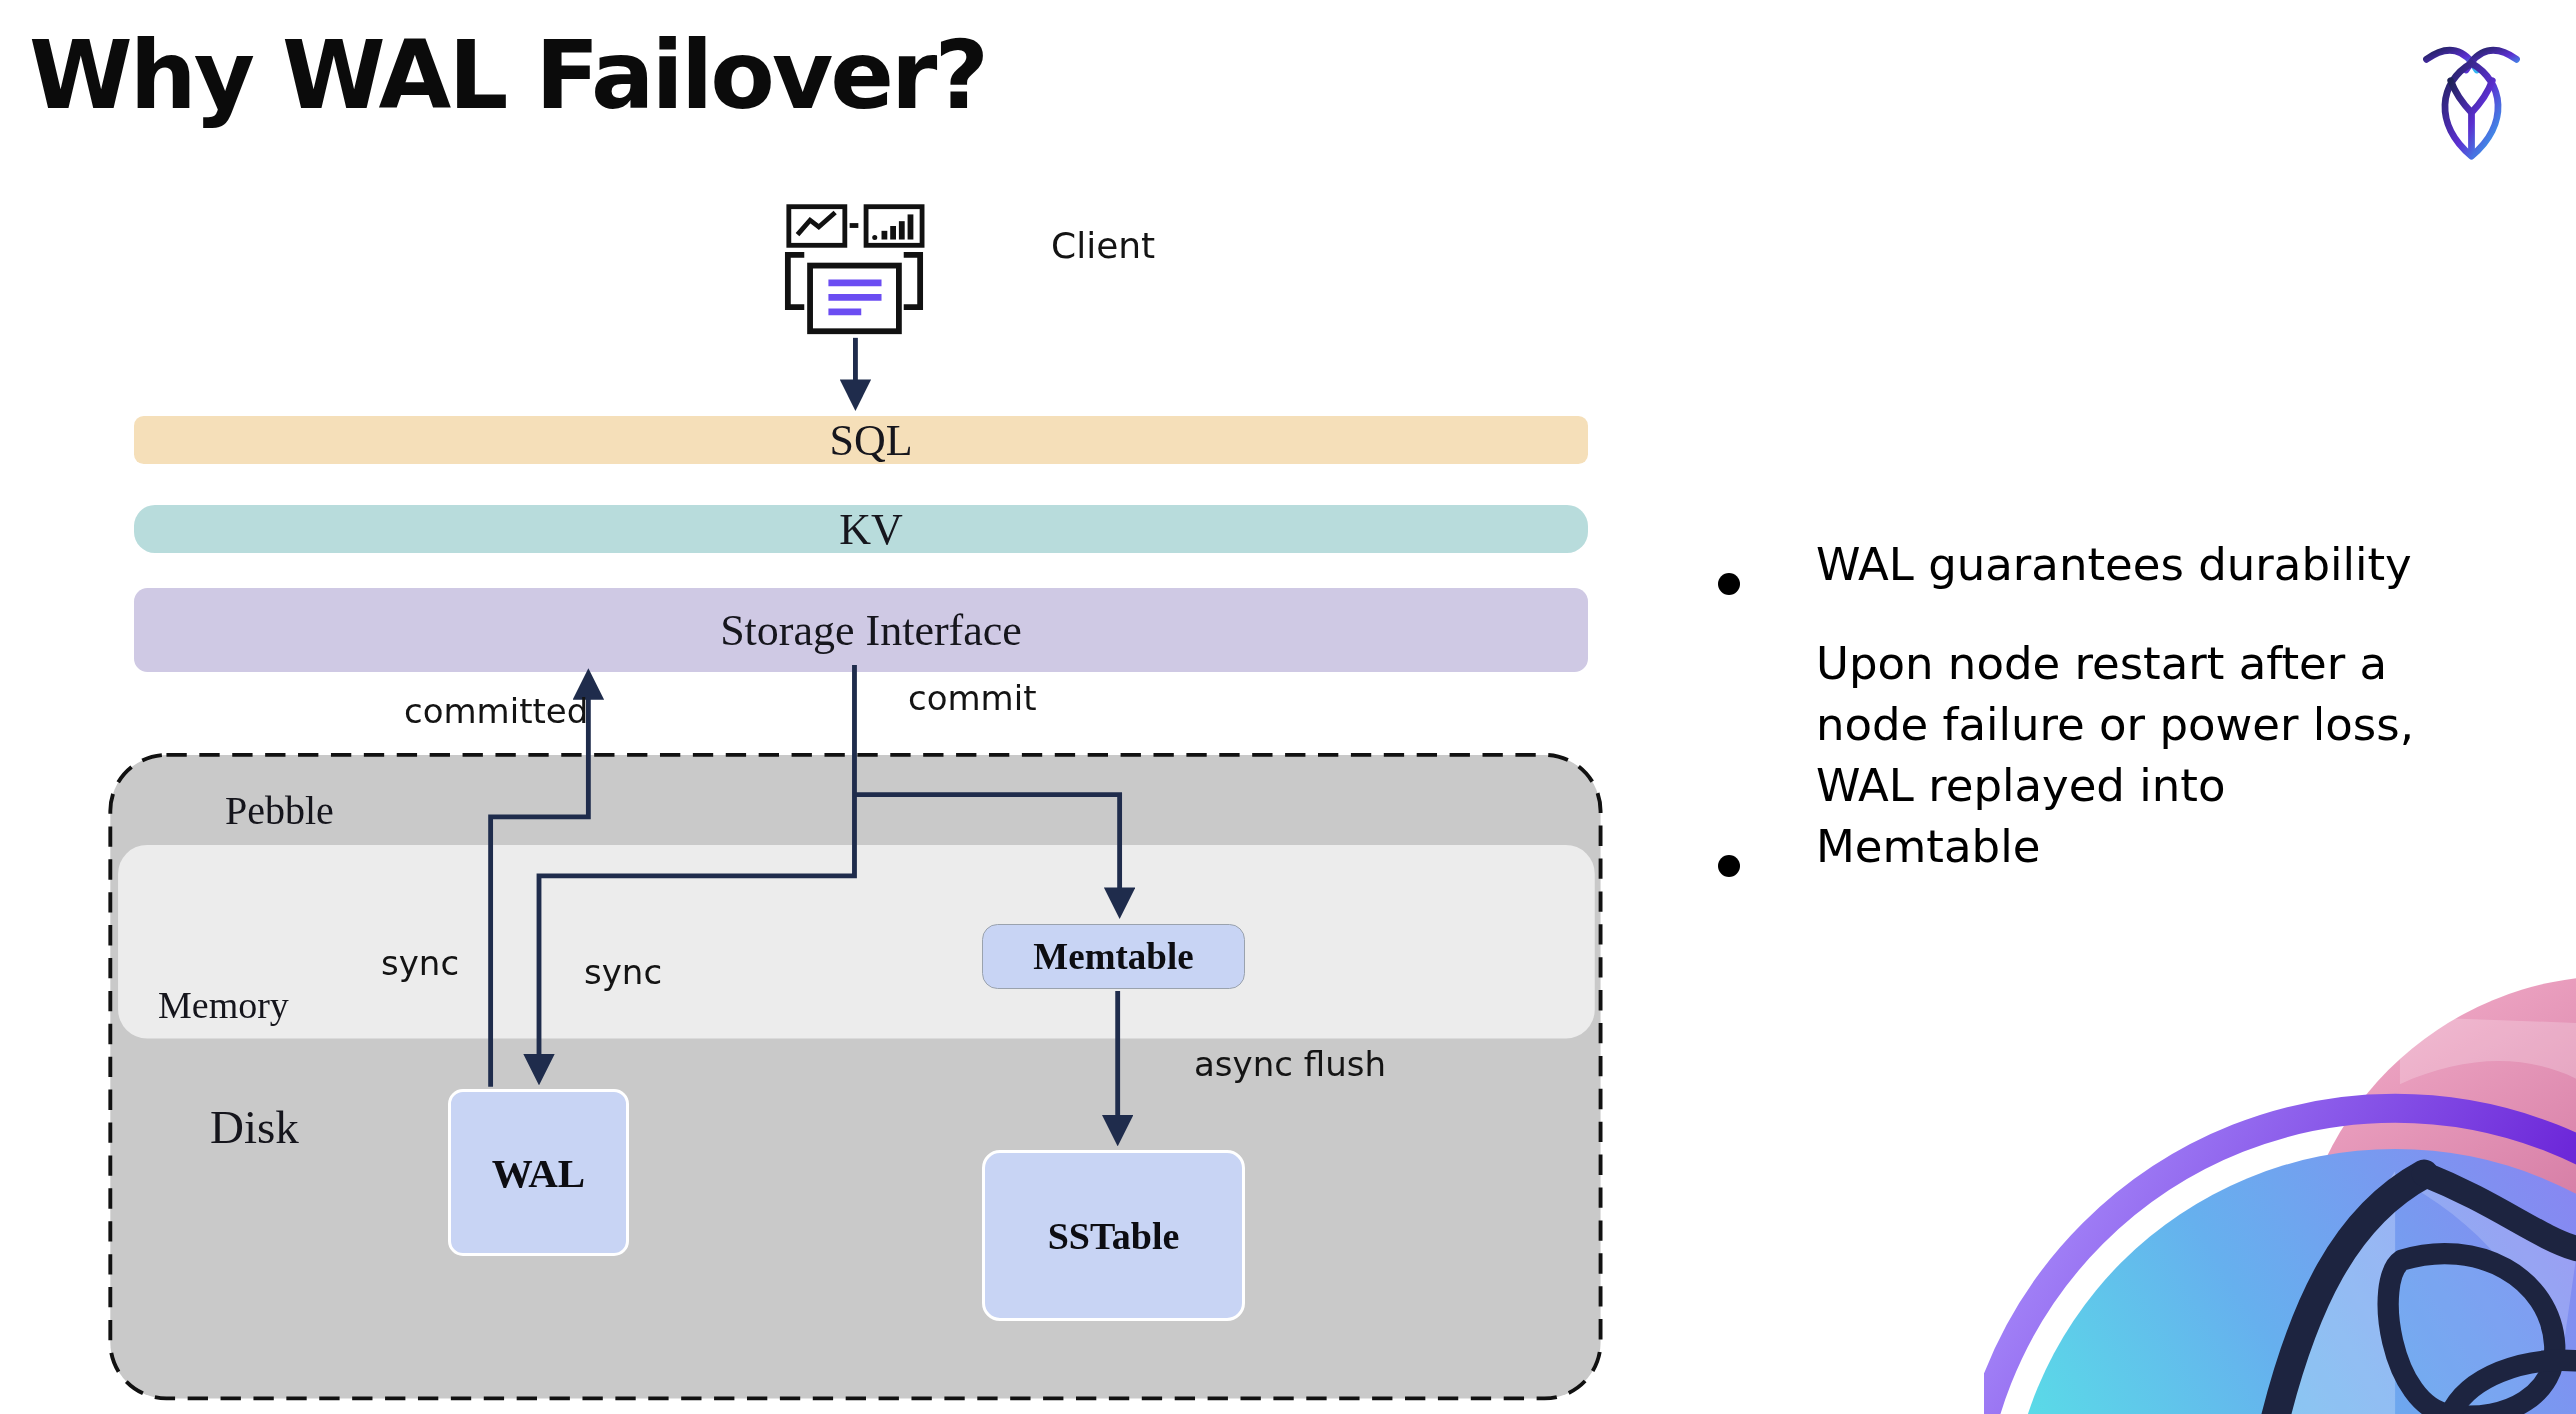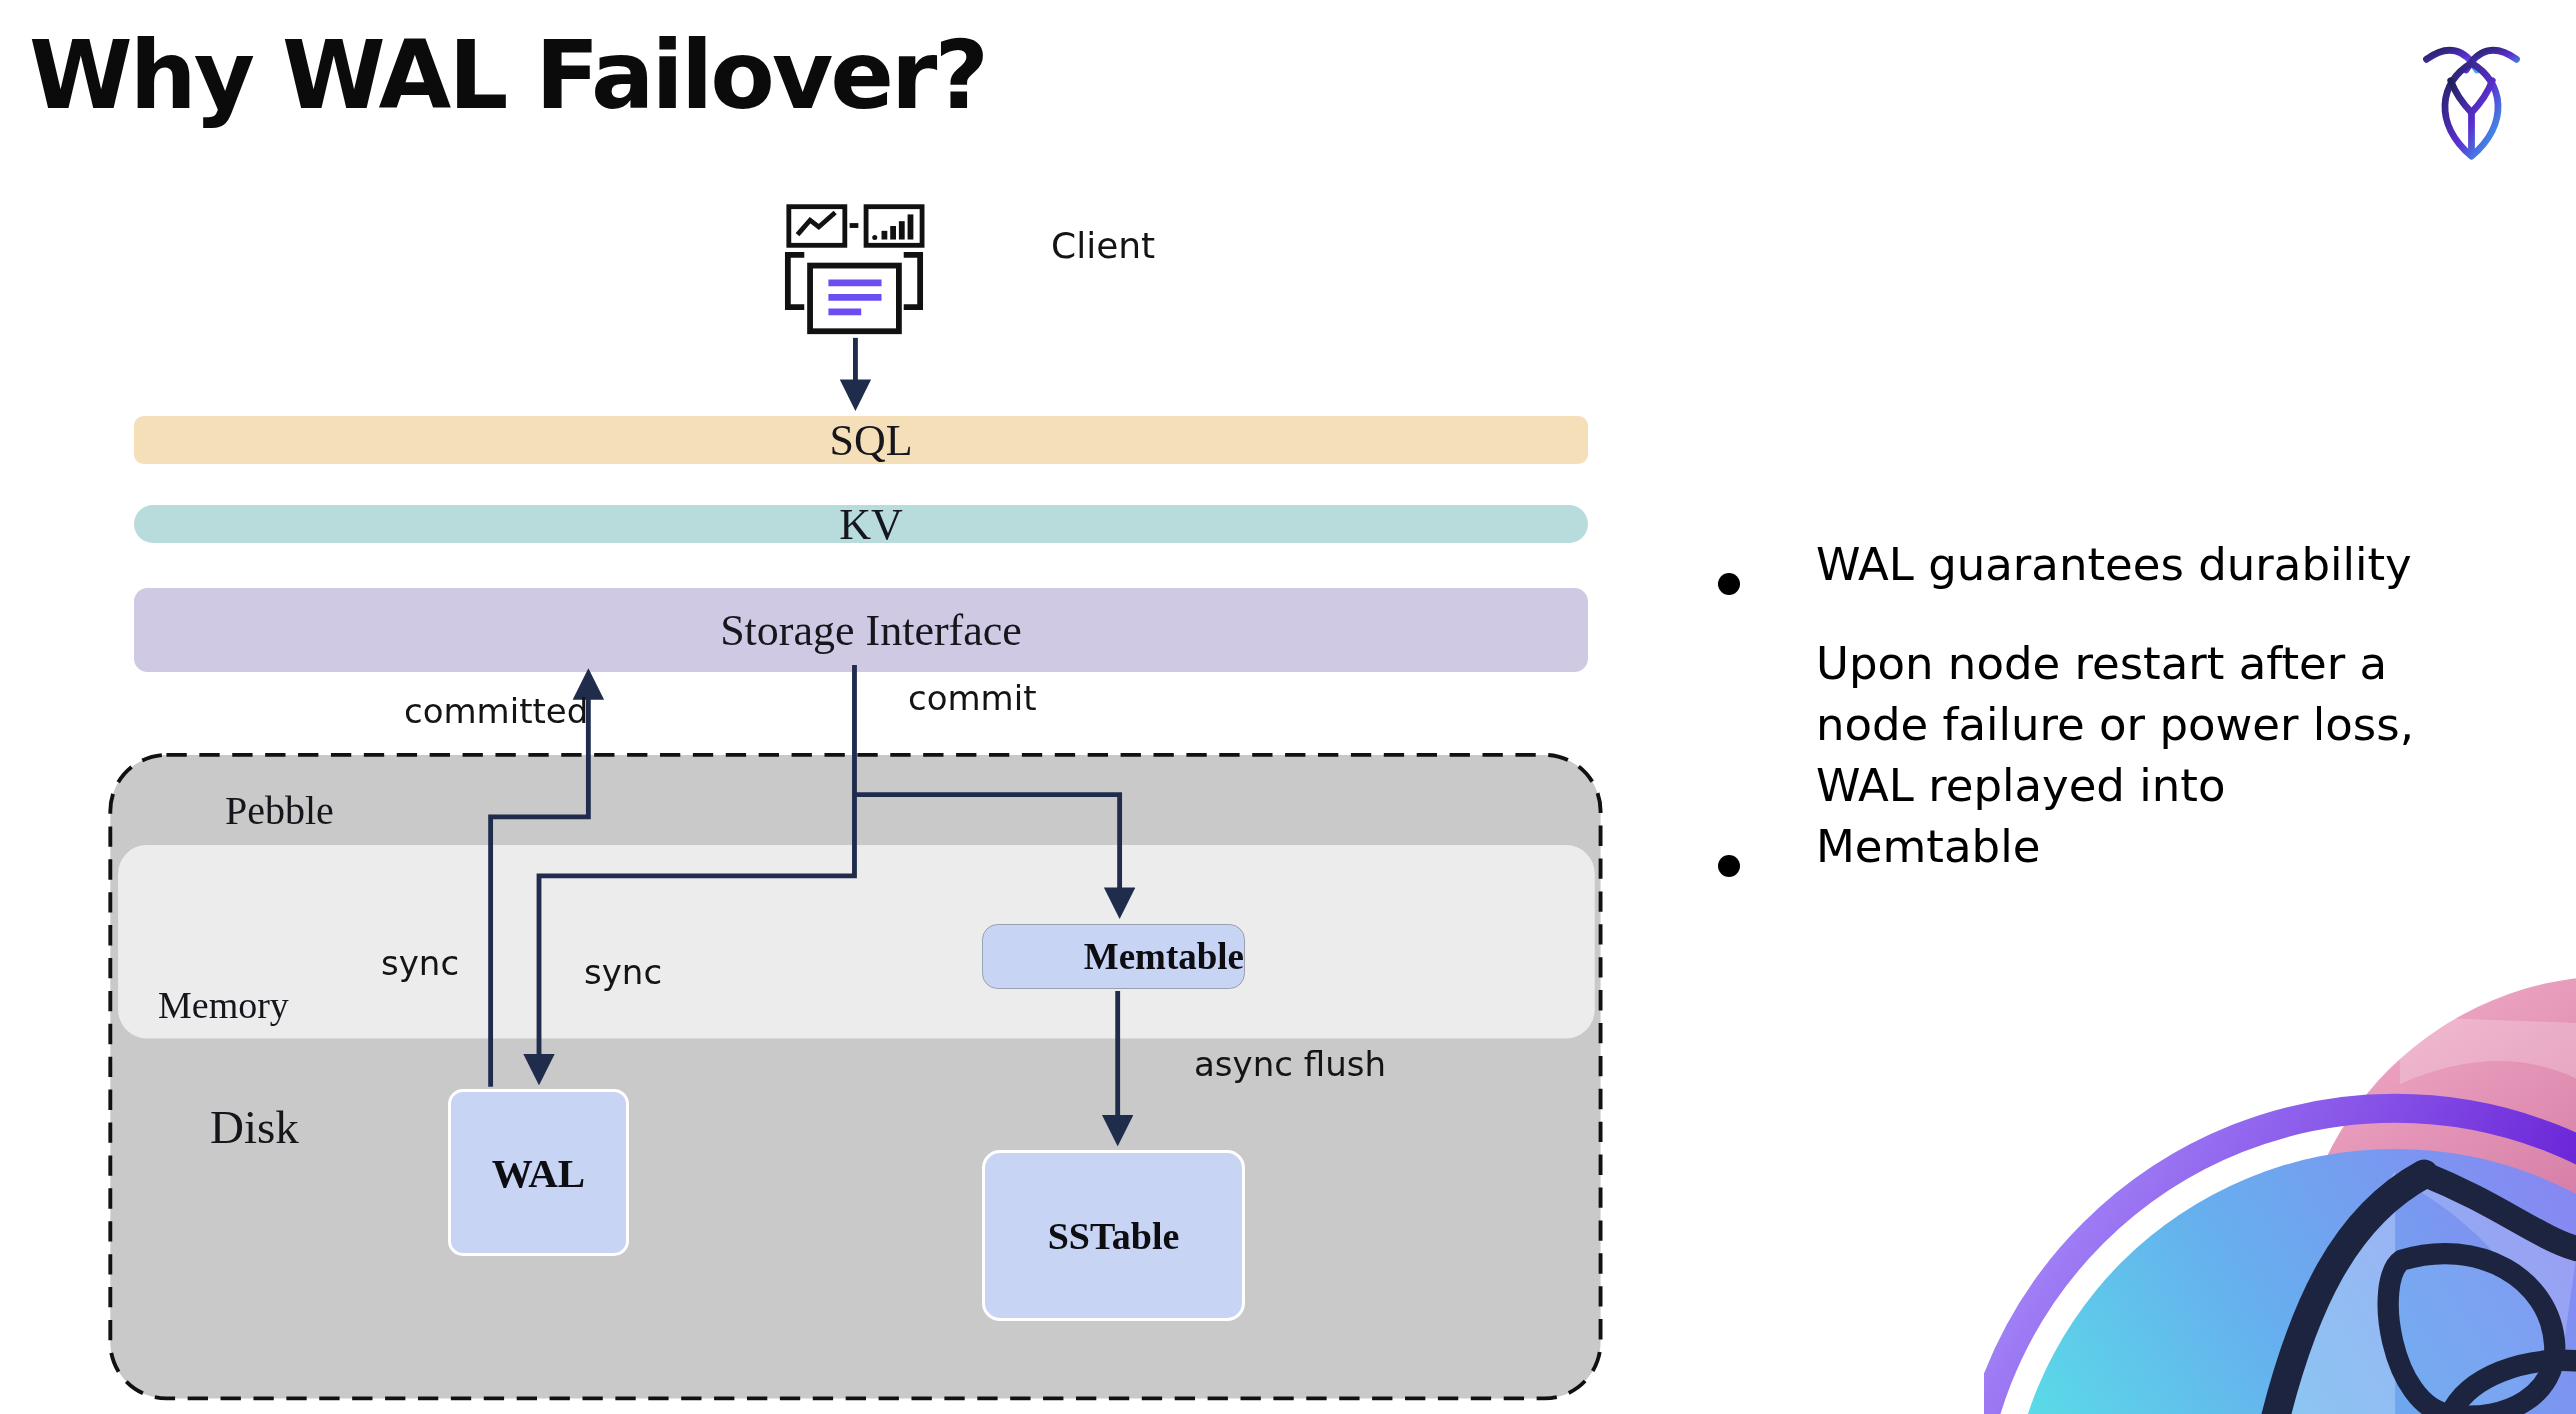--- a/index.html
+++ b/index.html
@@ -16,21 +16,21 @@
     left:29px;top:21px;font-size:94px;font-weight:700;letter-spacing:-2.9px;
     color:#0b0b0b;font-family:"DejaVu Sans","Liberation Sans",sans-serif;
   }
 
   
   .layer-bar{
     left:134px;width:1434px;display:flex;align-items:center;justify-content:center;
     font-family:"Liberation Serif","DejaVu Serif",serif;font-size:44px;color:#16161d;padding-left:20px;
   }
   #bar-sql{top:416px;height:48px;background:var(--sql_bar,#f5dfb9);border-radius:9.7px;}
-  #bar-kv{top:505px;height:38px;background:var(--kv_bar,#b8dcdc);border-radius:21px;}
+  #bar-kv{top:505px;height:48px;background:var(--kv_bar,#b8dcdc);border-radius:21px;}
   #bar-storage{top:579px;height:84px;background:var(--storage_bar,#cfc9e4);border-radius:13.5px;margin-top:9px;}
 
   
   .edge-label{font-size:34px;color:#141414;white-space:nowrap;z-index:4;}
   #lbl-client{left:1051px;top:225px;font-size:36px;}
   #lbl-committed{left:404px;top:691px;}
   #lbl-commit{left:908px;top:678px;}
   #lbl-sync-wal{left:381px;top:943px;}
   #lbl-sync-commit{left:584px;top:952px;}
   #lbl-async{left:1194px;top:1044px;}
@@ -42,21 +42,21 @@
   #lbl-disk{left:210px;top:1100px;font-size:47px;}
 
   
   .node{
     display:flex;align-items:center;justify-content:center;
     background:var(--node_fill,#c8d4f4);
     font-family:"Liberation Serif","DejaVu Serif",serif;font-weight:bold;color:#0d0d12;
     z-index:3;box-sizing:border-box;
   }
   #node-wal{left:448px;top:1089px;width:181px;height:167px;border:3.9px solid #ffffff;border-radius:15px;font-size:41px;}
-  #node-memtable{left:982px;top:924px;width:263px;height:65px;border:1.9px solid #9aa2ad;border-radius:15.5px;font-size:37px;justify-content:flex-end;}
+  #node-memtable{left:982px;top:924px;width:263px;height:65px;border:1.9px solid #9aa2ad;border-radius:15.5px;font-size:37px;}
   #node-sstable{left:982px;top:1150px;width:263px;height:171px;border:3.9px solid #ffffff;border-radius:18px;font-size:38px;}
 
   
   #bullets{left:1718px;top:534px;width:735px;z-index:4;}
   .bullet-row{display:flex;align-items:flex-end;margin-bottom:38px;}
   .bullet-dot{width:22px;height:22px;border-radius:50%;background:#000;flex:0 0 22px;margin-top:19.4px;}
   .bullet-text{margin-left:76px;font-size:45px;line-height:61px;color:#000;width:634px;}
 
   svg{display:block;}
 </style>

